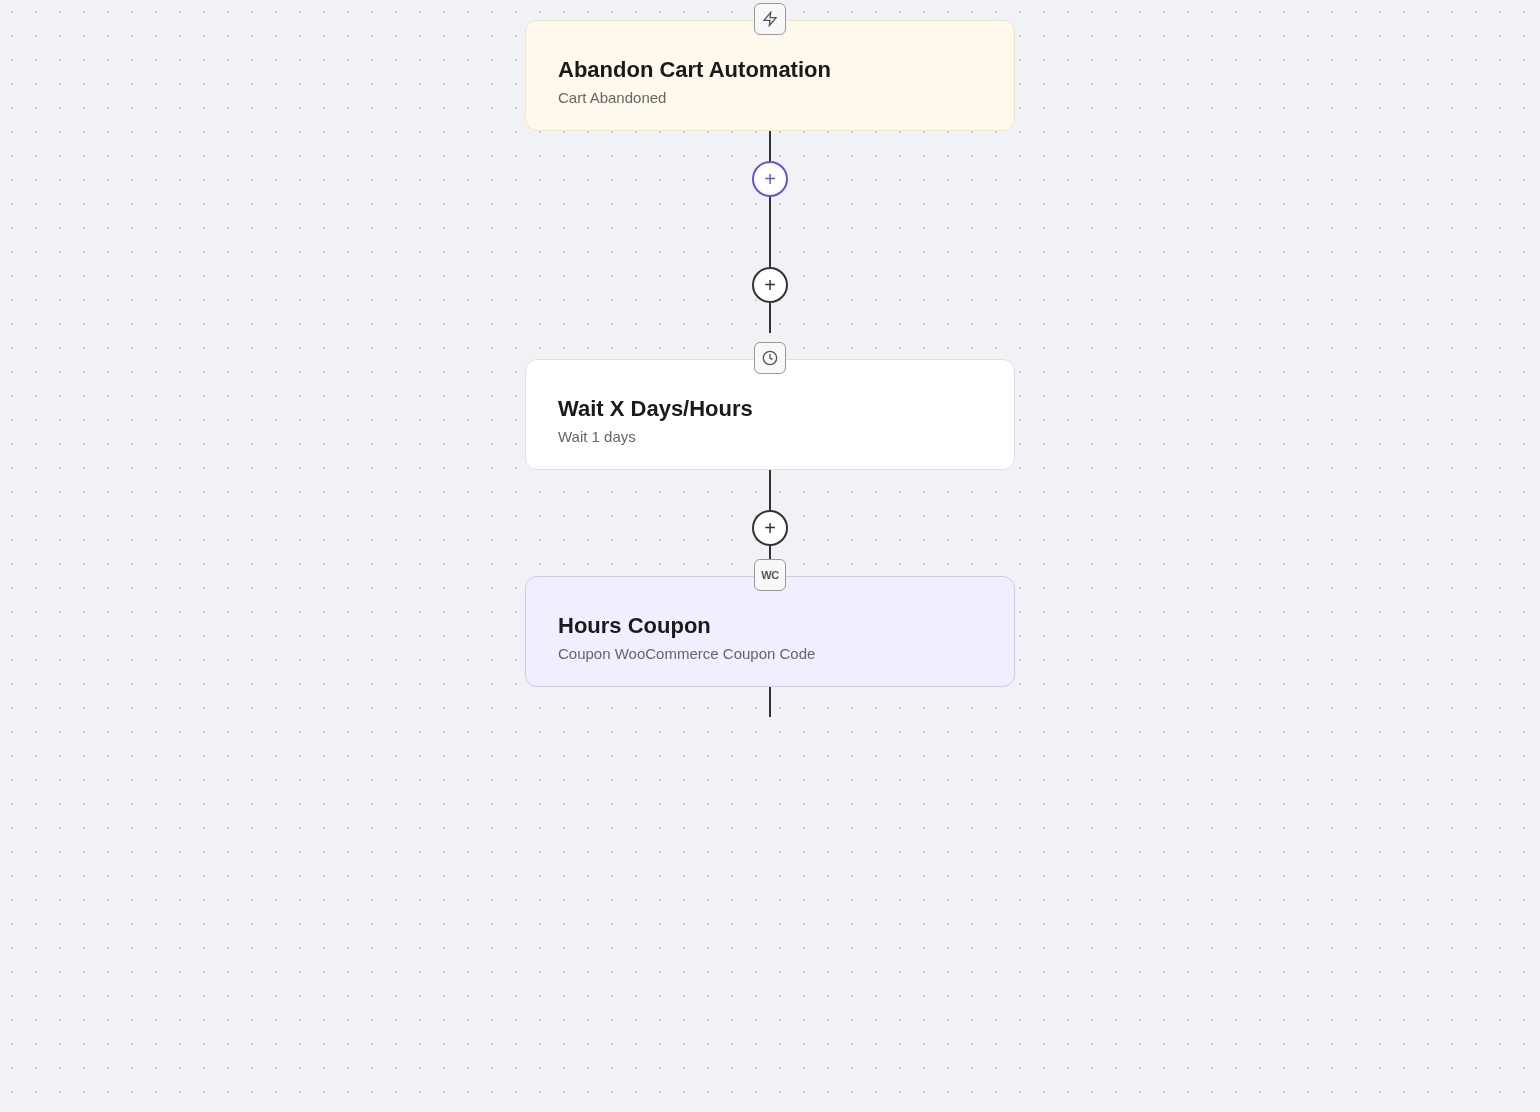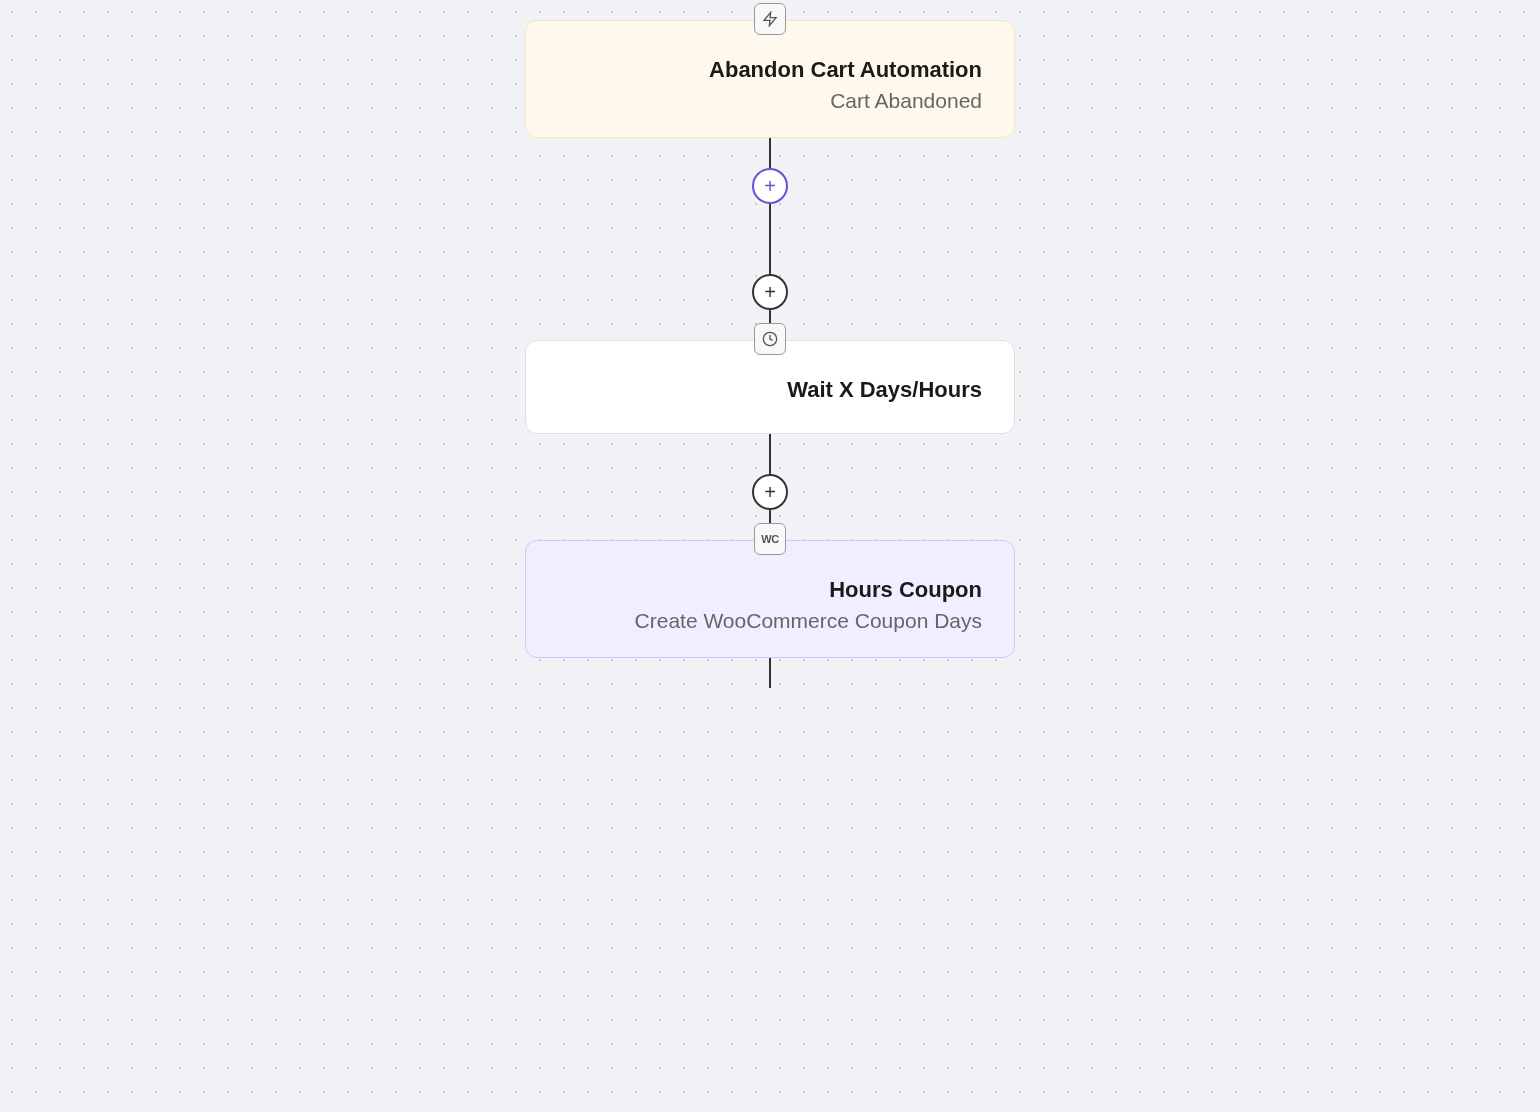--- a/index.html
+++ b/index.html
@@ -64,37 +64,38 @@
     .add-button.purple {
       border-color: #6c4fd8;
       color: #6c4fd8;
     }
 
     
     .node-card {
       width: 490px;
       border-radius: 12px;
       padding: 28px 32px 24px;
-      text-align: right;
+      text-align: left;
       position: relative;
     }
 
     .node-card.trigger {
       background-color: #fef9ec;
       border: 1.5px solid #f5e6b8;
     }
 
     .node-card.email {
       background-color: #e8f8f8;
       border: 1.5px solid #b8e8e8;
     }
 
     .node-card.wait {
       background-color: #ffffff;
       border: 1.5px solid #e0e0e0;
+      margin-top: 26px;
     }
 
     .node-card.coupon {
       background-color: #f0eeff;
       border: 1.5px solid #d0c8f8;
     }
 
     .node-icon {
       position: absolute;
       top: -18px;
@@ -122,21 +123,21 @@
 
     .node-title {
       font-size: 22px;
       font-weight: 700;
       color: #1a1a1a;
       margin-top: 8px;
       margin-bottom: 6px;
     }
 
     .node-subtitle {
-      font-size: 21px;
+      font-size: 15px;
       color: #666;
       font-weight: 400;
     }
 
     .bottom-connector {
       height: 30px;
       width: 2px;
       background-color: #333;
     }
   </style>
@@ -177,35 +178,36 @@
   <div class="node-card wait">
     <div class="node-icon">
       <div class="node-icon-box">
         <svg width="16" height="16" viewBox="0 0 24 24" fill="none" stroke="#555" stroke-width="2">
           <circle cx="12" cy="12" r="10"></circle>
           <polyline points="12 6 12 12 16 14"></polyline>
         </svg>
       </div>
     </div>
     <div class="node-title">Wait X Days/Hours</div>
+    <div class="node-subtitle">Wait 1 days</div>
   </div>
 
   <div class="connector-line connector-line-medium"></div>
 
   <div class="add-button">
     <span>+</span>
   </div>
 
   <div class="connector-line connector-line-short"></div>
 
   <div class="node-card coupon">
     <div class="node-icon">
       <div class="node-icon-box" style="font-size:11px; font-weight:700; color:#555; letter-spacing:-0.5px;">
         WC
       </div>
     </div>
     <div class="node-title">Hours Coupon</div>
-    <div class="node-subtitle">Create WooCommerce Coupon Days</div>
+    <div class="node-subtitle">Coupon WooCommerce Coupon Code</div>
   </div>
 
   <div class="bottom-connector"></div>
 
 </div>
 
 </body></html>

